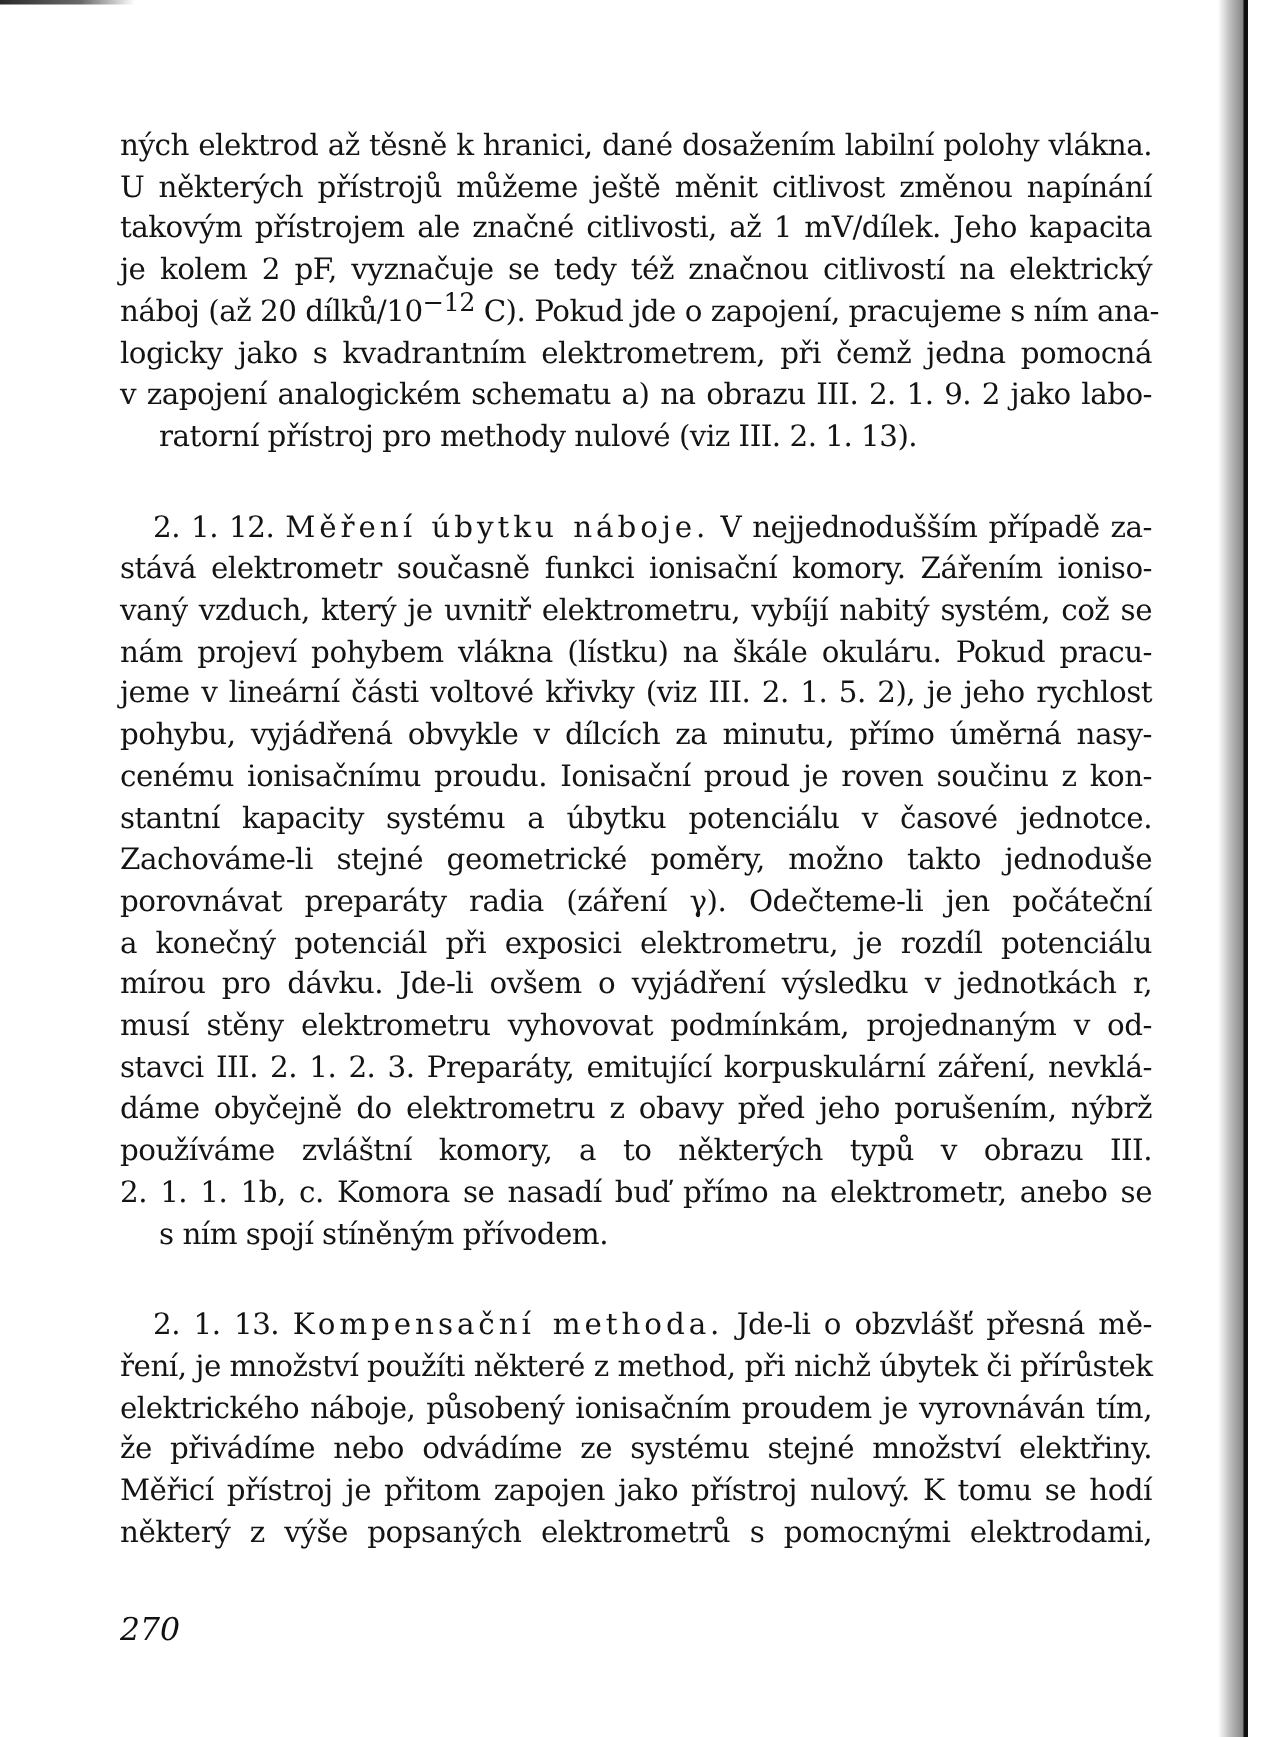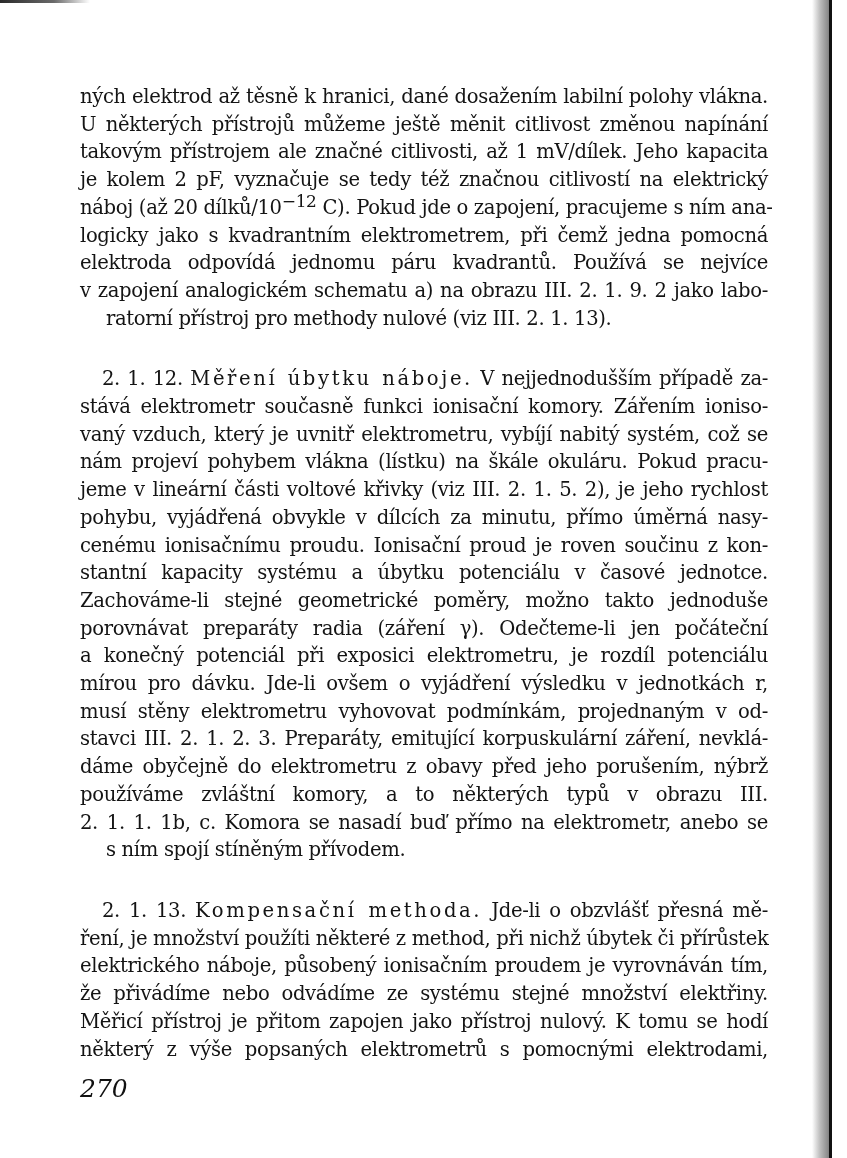--- a/index.html
+++ b/index.html
@@ -76,42 +76,41 @@
     sup {
       font-size: 17px;
       vertical-align: 7px;
       line-height: 0;
     }
     .page-number {
       position: absolute;
       left: 80px;
       top: 1074px;
       font-style: italic;
-      font-size: 25px;
+      font-size: 21px;
       font-family: "DejaVu Serif", serif;
       color: #111;
     }
   </style>
 </head>
 <body>
 
 <div class="top-edge"></div>
 <div class="spine-shadow"></div>
 <div class="spine-line"></div>
 
 <div class="text-block">
 
   <div class="para">
     <span class="line">ných elektrod až těsně k hranici, dané dosažením labilní polohy vlákna.</span>
     <span class="line">U některých přístrojů můžeme ještě měnit citlivost změnou napínání</span>
     <span class="line">takovým přístrojem ale značné citlivosti, až 1 mV/dílek. Jeho kapacita</span>
     <span class="line">je kolem 2 pF, vyznačuje se tedy též značnou citlivostí na elektrický</span>
     <span class="line"><span>náboj (až 20 dílků/10</span><sup>−12</sup><span> C). Pokud jde o zapojení, pracujeme s ním ana-</span></span>
     <span class="line">logicky jako s kvadrantním elektrometrem, při čemž jedna pomocná</span>
-    <span class="line">elektroda odpovídá jednomu páru kvadrantů. Používá se nejvíce</span>
     <span class="line">v zapojení analogickém schematu a) na obrazu III. 2. 1. 9. 2 jako labo-</span>
     <span class="line last">ratorní přístroj pro methody nulové (viz III. 2. 1. 13).</span>
   </div>
 
   <div class="gap"></div>
 
   <div class="para">
     <span class="line indent"><span>2. 1. 12.</span> <span class="spaced">Měření úbytku náboje.</span><span> V nejjednodušším případě za-</span></span>
     <span class="line">stává elektrometr současně funkci ionisační komory. Zářením ioniso-</span>
     <span class="line">vaný vzduch, který je uvnitř elektrometru, vybíjí nabitý systém, což se</span>

